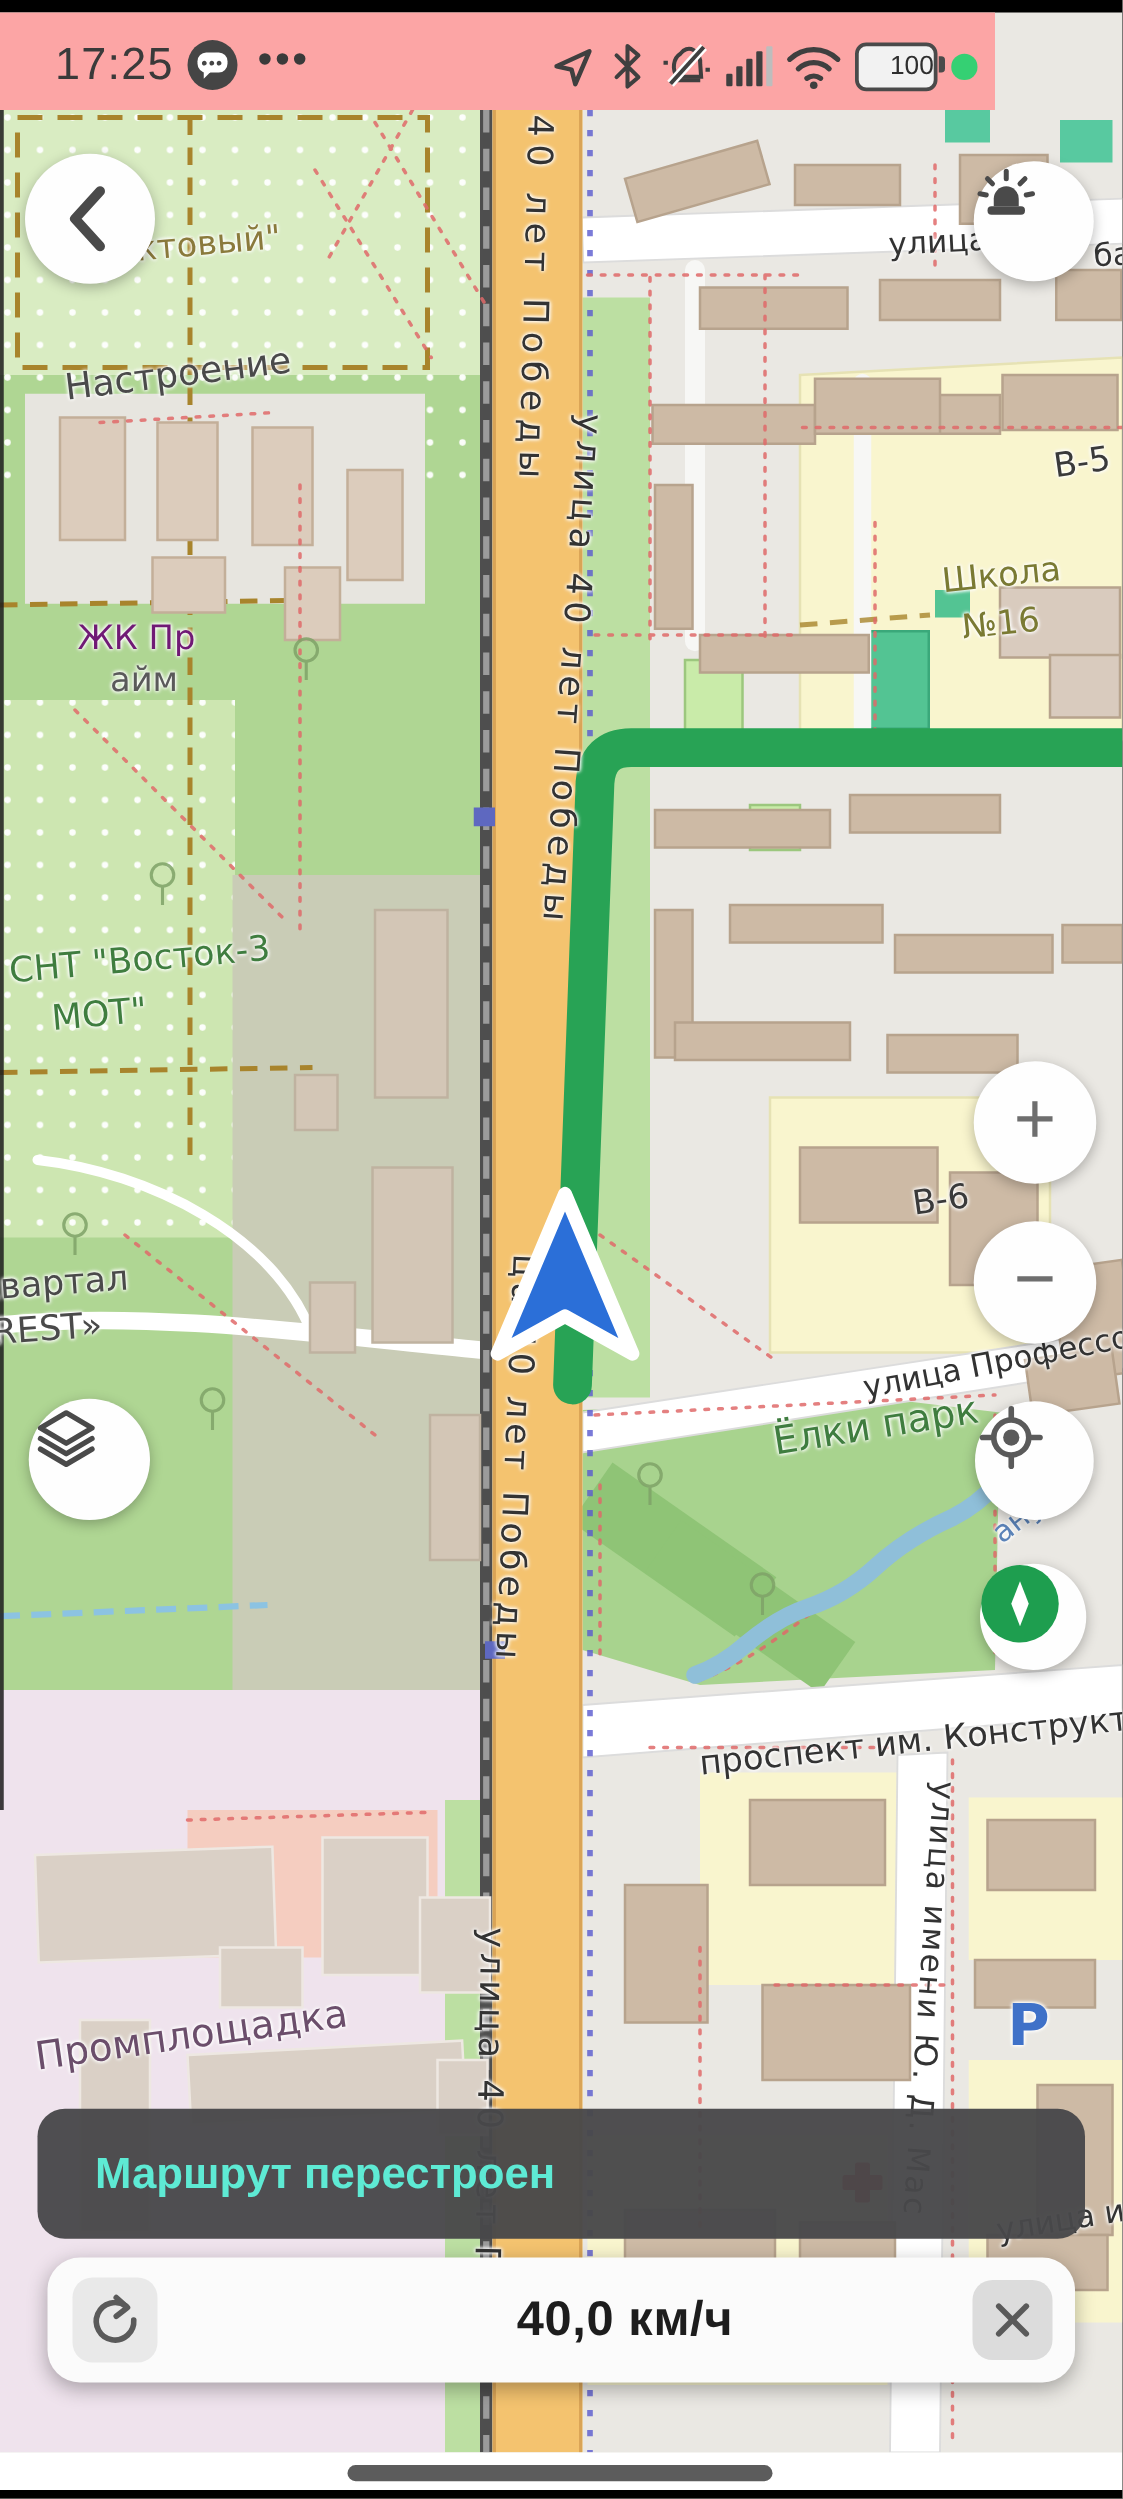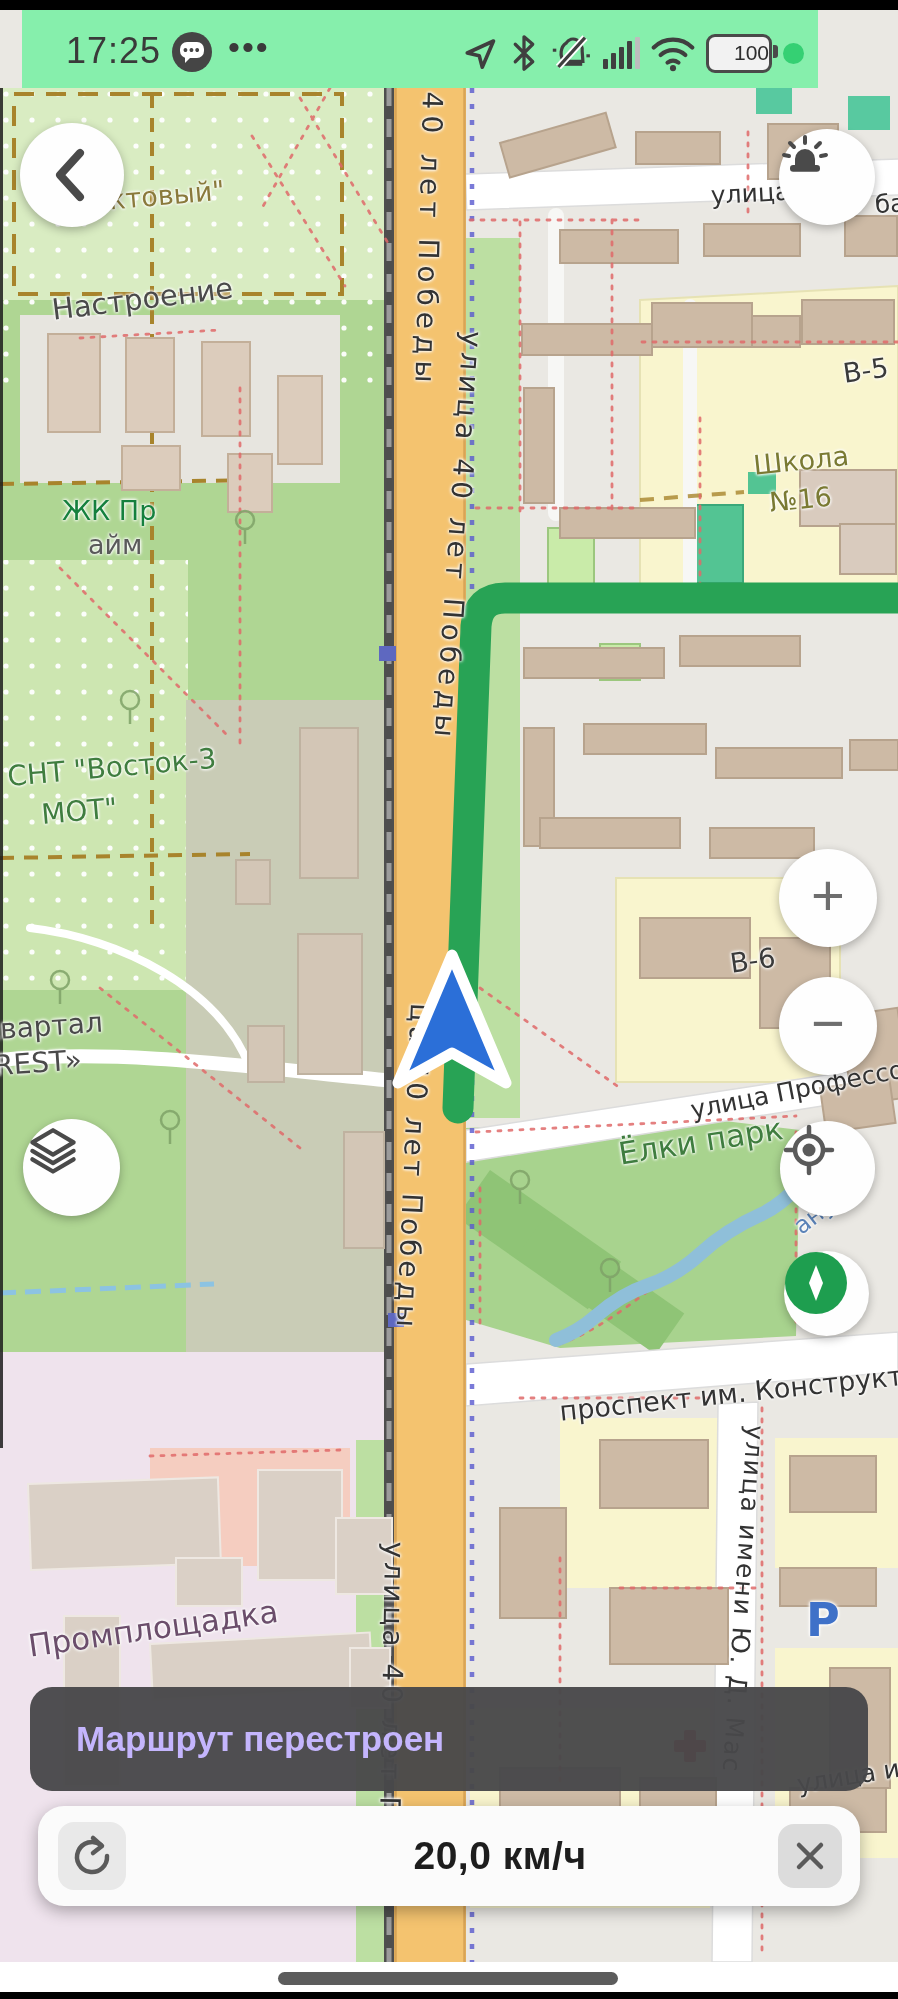--- a/index.html
+++ b/index.html
@@ -1,20 +1,20 @@
 <!DOCTYPE html>
 <html><head>
 <meta charset="utf-8">
 <style>
   html,body{margin:0;padding:0;background:#222;}
   .screen{position:relative;width:898px;height:1999px;background:#EAE8E3;overflow:hidden;
           font-family:"Liberation Sans",sans-serif;}
   
   .top-bezel{position:absolute;left:0;top:0;width:898px;height:10px;background:#000;}
-  .status-bar{position:absolute;left:0;top:10px;width:796px;height:78px;background:#86efac;margin-left:22px;}
+  .status-bar{position:absolute;left:0;top:10px;width:796px;height:78px;background:#fca5a5;}
   .sb-time{position:absolute;left:44px;top:20px;font-size:36px;color:#3A3A3A;letter-spacing:1px;}
   .sb-msg{position:absolute;left:150px;top:22px;width:40px;height:40px;background:#454545;border-radius:50%;}
   .sb-msg .bubble{position:absolute;left:8px;top:10px;width:24px;height:16px;background:#fff;border-radius:7px;}
   .sb-msg .bubble:after{content:"";position:absolute;left:5px;bottom:-5px;border:5px solid transparent;border-top-color:#fff;border-left-color:#fff;}
   .sb-msg .dots{position:absolute;left:11px;top:13px;font-size:14px;color:#454545;letter-spacing:1px;line-height:10px;}
   .sb-more{position:absolute;left:206px;top:18px;font-size:34px;color:#3A3A3A;letter-spacing:2px;}
   .sb-right{position:absolute;right:14px;top:22px;height:42px;display:flex;align-items:center;gap:11px;}
   .bars{display:flex;align-items:flex-end;gap:3px;height:32px;}
   .bars i{display:block;width:5px;background:#3F3F3F;border-radius:1px;}
   .battery{position:relative;width:60px;height:33px;border:3px solid #4A4A4A;border-radius:9px;
@@ -27,21 +27,21 @@
   .mlbl{position:absolute;font-family:"DejaVu Sans",sans-serif;white-space:nowrap;transform-origin:0 0;
         text-shadow:0 0 3px #fff,0 0 3px #fff,0 0 4px #fff;z-index:3;}
   .nav-arrow{position:absolute;z-index:4;}
   
   .mbtn{position:absolute;background:#FEFEFE;border-radius:50%;box-shadow:0 3px 10px rgba(0,0,0,.28);
         display:flex;align-items:center;justify-content:center;z-index:5;color:#5A5A5A;}
   .zoomtxt{font-size:58px;font-weight:400;color:#6E6E6E;line-height:1;padding-bottom:6px;}
   
   .toast{position:absolute;left:30px;top:1687px;width:838px;height:104px;background:rgba(72,72,74,.96);
          border-radius:22px;display:flex;align-items:center;z-index:8;}
-  .toast span{margin-left:46px;font-size:35px;font-weight:bold;color:#c4b5fd;}
+  .toast span{margin-left:46px;font-size:35px;font-weight:bold;color:#5eead4;}
   .panel{position:absolute;left:38px;top:1806px;width:822px;height:100px;background:#FBFBFB;border-radius:26px;
          box-shadow:0 5px 16px rgba(0,0,0,.30);z-index:9;}
   .sqbtn{position:absolute;top:16px;width:68px;height:68px;border-radius:16px;display:flex;align-items:center;justify-content:center;}
   .stat{position:absolute;top:0;height:100px;display:flex;align-items:center;justify-content:center;
         font-size:39px;font-weight:bold;color:#1D1D1D;letter-spacing:.5px;}
   
   .navstrip{position:absolute;left:0;top:1962px;width:898px;height:30px;background:#FFFFFF;z-index:10;}
   .pill{position:absolute;left:278px;top:10px;width:340px;height:13px;border-radius:7px;background:#5C5C5C;}
   .bottom-bezel{position:absolute;left:0;top:1992px;width:898px;height:7px;background:#000;z-index:10;}
 </style>
@@ -267,21 +267,21 @@
       </g>
       <g transform="translate(690,1658)">
         <rect x="-16" y="-6" width="32" height="12" fill="#E03131" rx="2"></rect>
         <rect x="-6" y="-16" width="12" height="32" fill="#E03131" rx="2"></rect>
       </g>
       <rect x="0" y="0" width="3" height="1360" fill="#1C1C1C" opacity=".85"></rect>
     </svg>
 
     <span class="mlbl" style="left:92px;top:98px;font-size:27px;color:#8A7A3C;transform:rotate(-5deg)">уктовый"</span>
     <span class="mlbl" style="left:50px;top:205px;font-size:29px;color:#4A4A4A;transform:rotate(-7deg)">Настроение</span>
-    <span class="mlbl" style="left:62px;top:407px;font-size:27px;color:#15803d">ЖК Пр</span>
+    <span class="mlbl" style="left:62px;top:407px;font-size:27px;color:#701a75">ЖК Пр</span>
     <span class="mlbl" style="left:88px;top:441px;font-size:27px;color:#5A5A5A">айм</span>
     <span class="mlbl" style="left:6px;top:672px;font-size:28px;color:#3F7D3F;transform:rotate(-5deg)">СНТ "Восток-3</span>
     <span class="mlbl" style="left:40px;top:710px;font-size:28px;color:#3F7D3F;transform:rotate(-5deg)">МОТ"</span>
     <span class="mlbl" style="left:-18px;top:926px;font-size:28px;color:#4A4A4A;transform:rotate(-4deg)">квартал</span>
     <span class="mlbl" style="left:-45px;top:964px;font-size:28px;color:#4A4A4A;transform:rotate(-4deg)">FOREST»</span>
     <span class="mlbl" style="left:26px;top:1540px;font-size:31px;color:#6B4E6B;transform:rotate(-8deg)">Промплощадка</span>
     <span class="mlbl" style="left:449px;top:4px;font-size:28px;color:#333;letter-spacing:6px;transform:rotate(91.5deg)">40 лет Победы</span>
     <span class="mlbl" style="left:489px;top:244px;font-size:28px;color:#333;letter-spacing:5px;transform:rotate(94deg)">улица 40 лет Победы</span>
     <span class="mlbl" style="left:437px;top:916px;font-size:28px;color:#333;letter-spacing:4px;transform:rotate(92.5deg)">ца 40 лет Победы</span>
     <span class="mlbl" style="left:411px;top:1454px;font-size:28px;color:#333;letter-spacing:4px;transform:rotate(91deg)">улица 40 лет П</span>
@@ -354,21 +354,21 @@
     <span>Маршрут перестроен</span>
   </div>
 
   <div class="panel">
     <div class="sqbtn" style="left:20px;background:#E9E9E9">
       <svg width="52" height="52" viewBox="0 0 52 52">
         <path d="M35 15 A15 15 0 1 0 41 26" fill="none" stroke="#5A5A5A" stroke-width="4.5" stroke-linecap="round"></path>
         <polyline points="27,8 36,16 27,23" fill="none" stroke="#5A5A5A" stroke-width="4.5" stroke-linecap="round" stroke-linejoin="round"></polyline>
       </svg>
     </div>
-    <div class="stat" style="left:342px;width:240px">20,0 км/ч</div>
+    <div class="stat" style="left:342px;width:240px">40,0 км/ч</div>
     <div class="sqbtn" style="right:18px;width:64px;height:64px;top:18px;background:#DCDCDC">
       <svg width="34" height="34" viewBox="0 0 34 34">
         <line x1="6" y1="6" x2="28" y2="28" stroke="#5A5A5A" stroke-width="4.5" stroke-linecap="round"></line>
         <line x1="28" y1="6" x2="6" y2="28" stroke="#5A5A5A" stroke-width="4.5" stroke-linecap="round"></line>
       </svg>
     </div>
   </div>
 
   <div class="navstrip">
     <div class="pill"></div>

